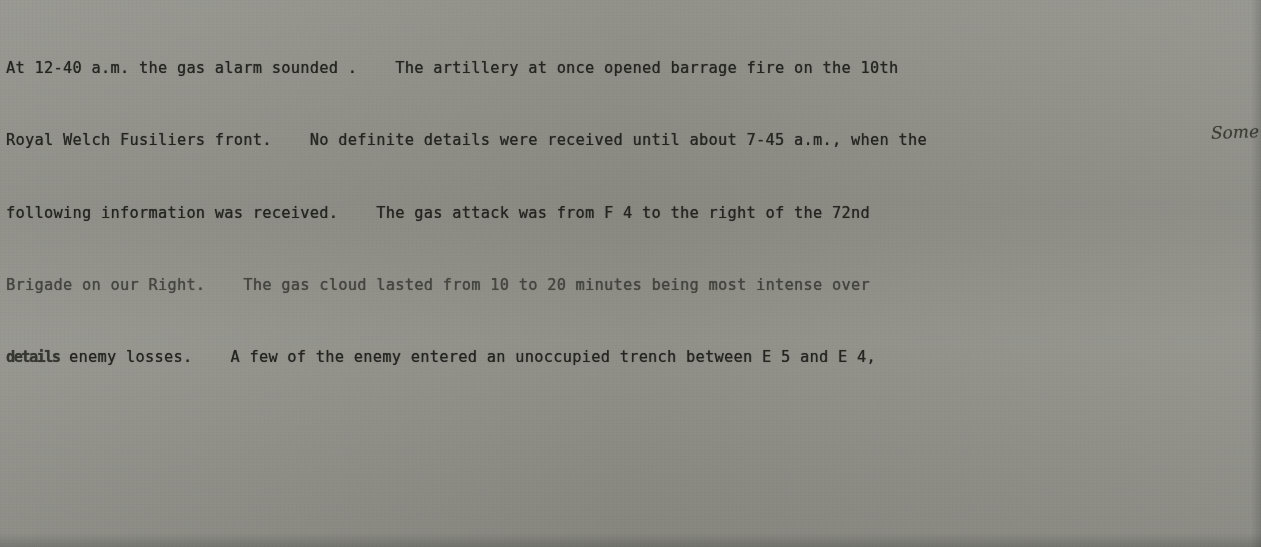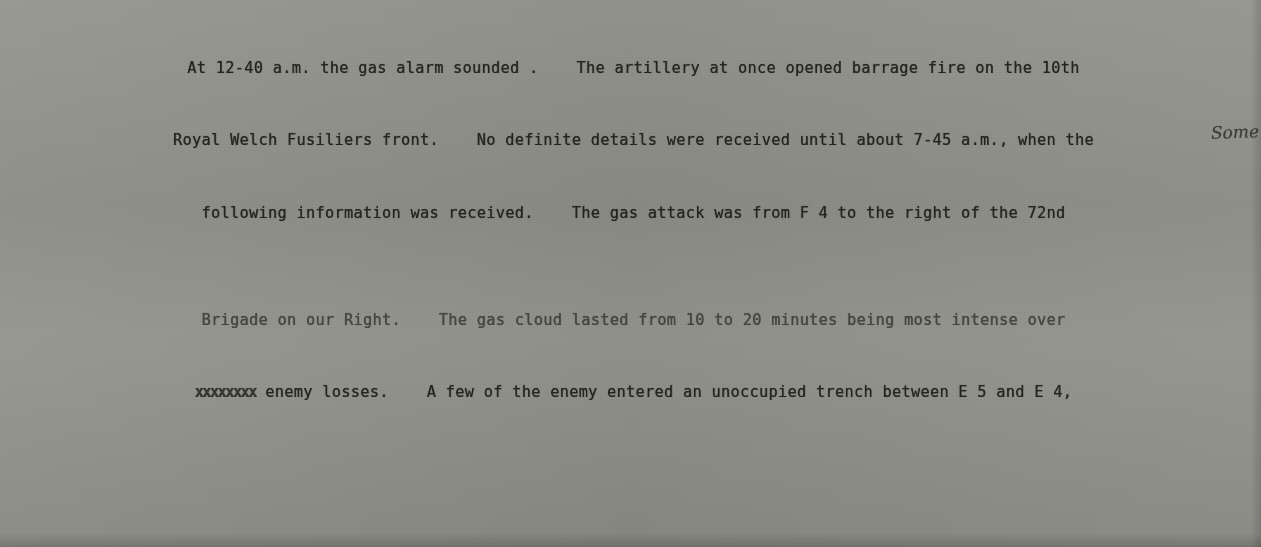--- a/index.html
+++ b/index.html
@@ -39,26 +39,24 @@
     line-height: 24.1px;
     letter-spacing: 0.35px;
     color: #23241f;
     white-space: pre;
     text-shadow: 0 0 1px rgba(40,40,35,0.55), 0.4px 0.3px 0.6px rgba(20,20,18,0.35);
   }
   .line {
     display: block;
     height: 24.1px;
     position: relative;
-    text-align: center;
   }
   .line.faint {
     color: #3a3b35;
     opacity: 0.88;
-    margin-top: 35px;
   }
   
   .overtyped {
     color: #2b2c26;
     letter-spacing: -1.5px;
     font-weight: bold;
     opacity: 0.9;
   }
   
   #margin-note {
@@ -95,21 +93,21 @@
 </head>
 <body>
 
 <div id="page">
 
   <div id="typescript">
     <span class="line">At 12-40 a.m. the gas alarm sounded .    The artillery at once opened barrage fire on the 10th</span>
     <span class="line">Royal Welch Fusiliers front.    No definite details were received until about 7-45 a.m., when the</span>
     <span class="line">following information was received.    The gas attack was from F 4 to the right of the 72nd</span>
     <span class="line faint">Brigade on our Right.    The gas cloud lasted from 10 to 20 minutes being most intense over</span>
-    <span class="line"><span class="overtyped">xxxxxxxx</span><span> enemy losses.    A few of the enemy entered an unoccupied trench between E 5 and E 4,</span></span>
+    <span class="line"><span class="overtyped">details</span><span> enemy losses.    A few of the enemy entered an unoccupied trench between E 5 and E 4,</span></span>
     
     
     
     
     
     
     
     
     
     

